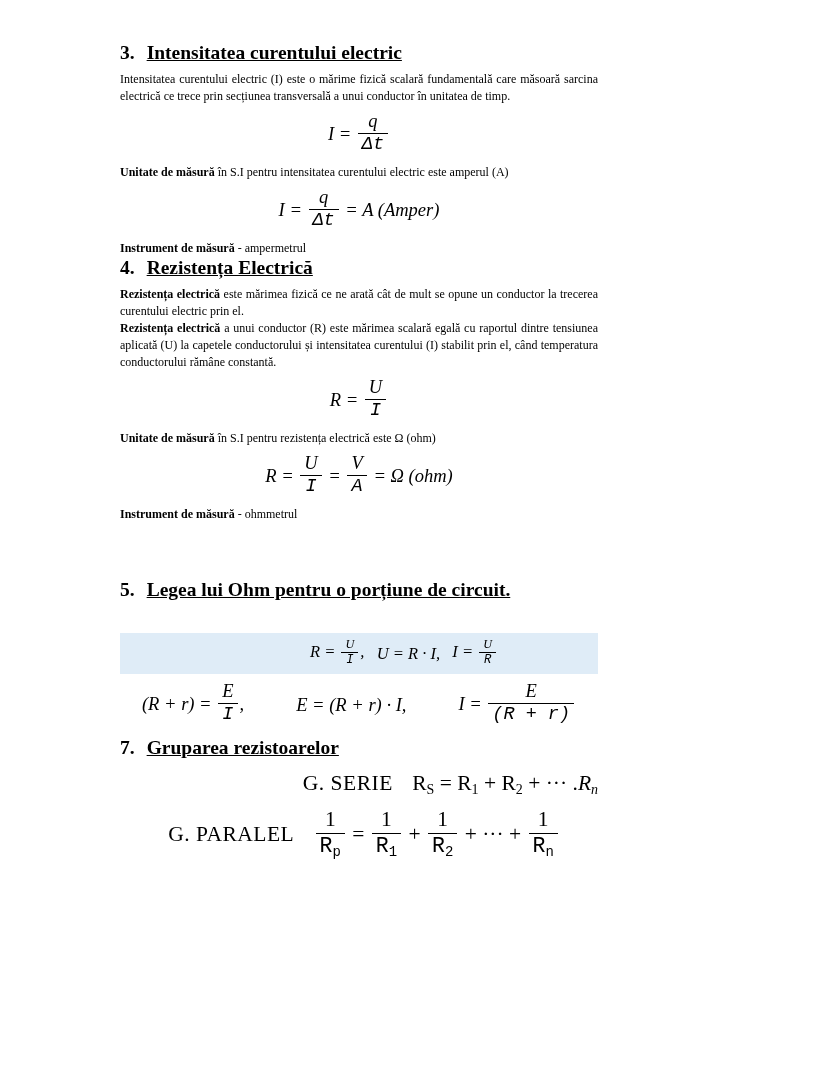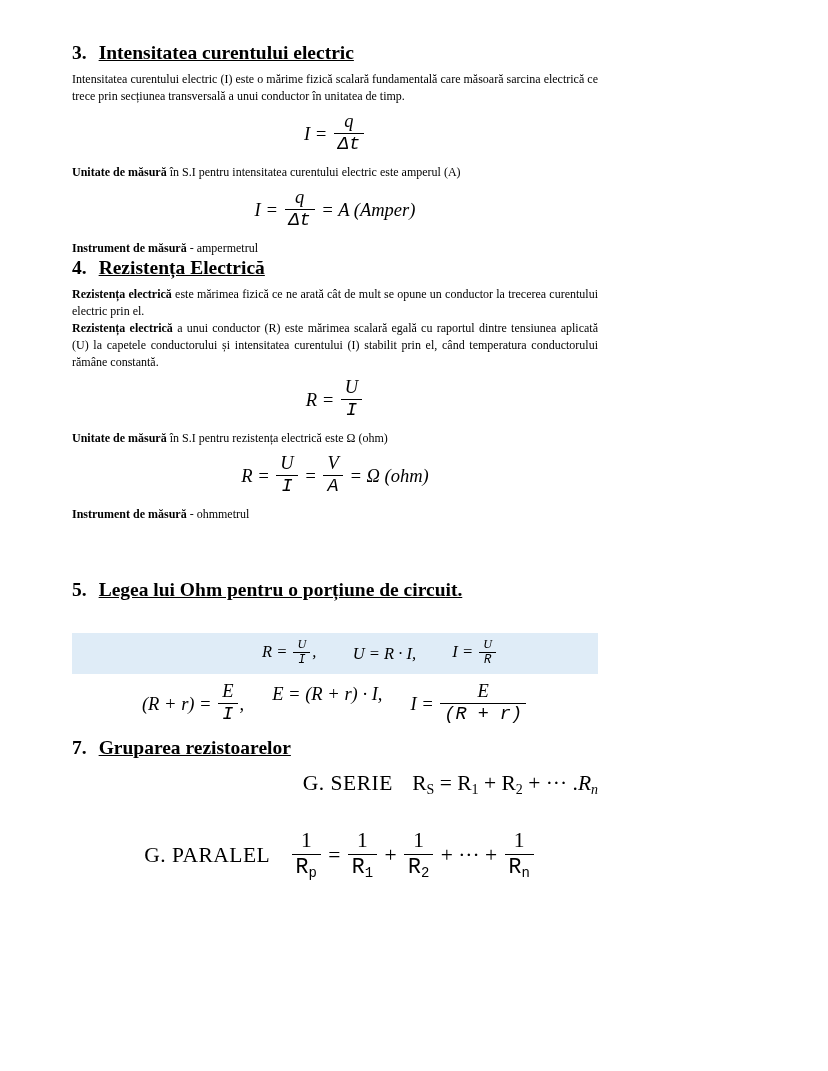--- a/index.html
+++ b/index.html
@@ -6,21 +6,21 @@
   html, body { margin: 0; padding: 0; }
   body {
     width: 828px; height: 1071px;
     background: #ffffff;
     color: #000;
     font-family: "Liberation Serif", serif;
     overflow: hidden;
   }
   .page {
     width: 668px; height: 1071px;
-    padding: 42px 70px 30px 72px;
+    padding: 42px 70px 30px 120px;
     overflow: hidden;
   }
   .heading {
     font-size: 19.5px;
     font-weight: bold;
     margin: 0 0 7px 0;
   }
   .h-num { margin-right: 12px; }
   .h-title { text-decoration: underline; }
   .heading.h4 { }
@@ -62,31 +62,31 @@
     align-items: center;
     justify-content: space-between;
     padding: 6px 100px 6px 190px;
     margin: 32px 0 6px 0;
     min-height: 36px;
   }
   .highlight-band .math { font-size: 16.5px; }
   .formula-row {
     display: flex;
     justify-content: center;
-    align-items: flex-start;
-    gap: 28px;
+    align-items: center;
+    gap: 52px;
     margin: 10px 0 8px 0;
   }
   .g-line {
     font-size: 21.5px;
     text-align: center;
     font-family: "Liberation Serif", serif;
   }
   .g-line.serie { margin: 12px 0 0 40px; text-align: right; }
-  .g-line.paralel { margin: 33px 0 0 10px; }
+  .g-line.paralel { margin: 12px 0 0 10px; }
   .g-label { letter-spacing: 0.5px; margin-right: 14px; }
   .sub { font-size: 0.65em; vertical-align: -0.28em; }
   .upright { font-style: normal; }
   .it { font-style: italic; }
 </style>
 </head>
 <body style="background: rgb(255, 255, 255); color: rgb(0, 0, 0);">
 
 <div class="page">
 

